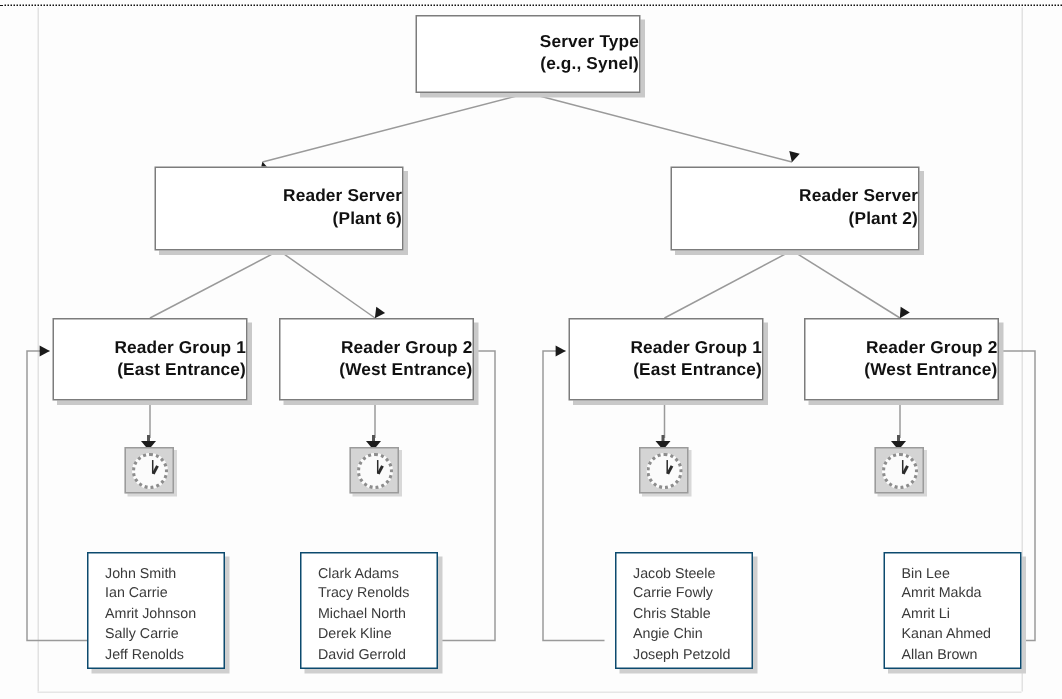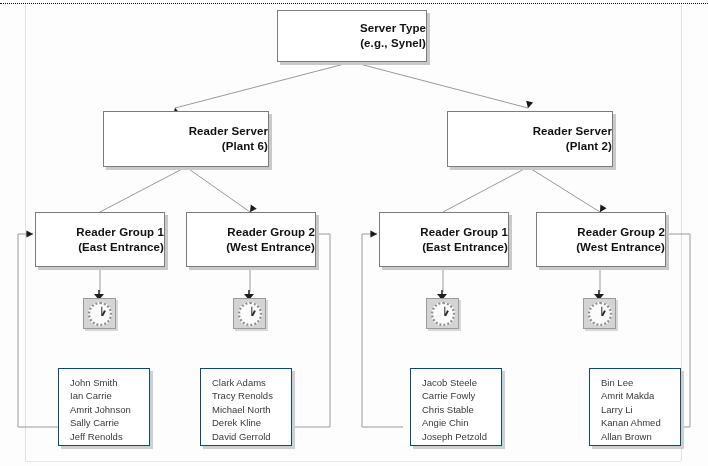--- a/index.html
+++ b/index.html
@@ -281,18 +281,18 @@
     <div class="person">Clark Adams</div>
     <div class="person">Tracy Renolds</div>
     <div class="person">Michael North</div>
     <div class="person">Derek Kline</div>
     <div class="person">David Gerrold</div>
   </div>
 
   <div class="listbox" style="left:553px; top:368px; width:92px; height:78px;margin-left:36px;">
     <div class="person">Bin Lee</div>
     <div class="person">Amrit Makda</div>
-    <div class="person">Larry Li</div>
+    <div class="person">Amrit Li</div>
     <div class="person">Kanan Ahmed</div>
     <div class="person">Allan Brown</div>
   </div>
 
 </div>
 
 </body></html>

